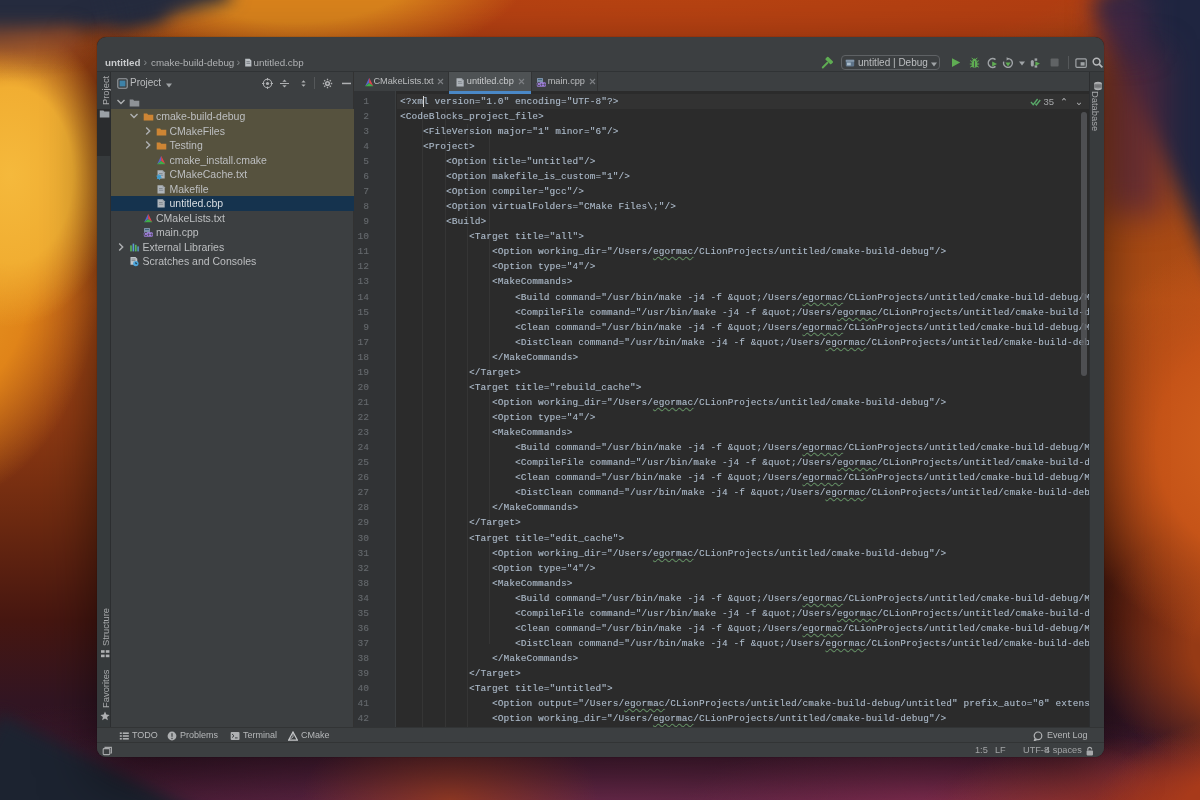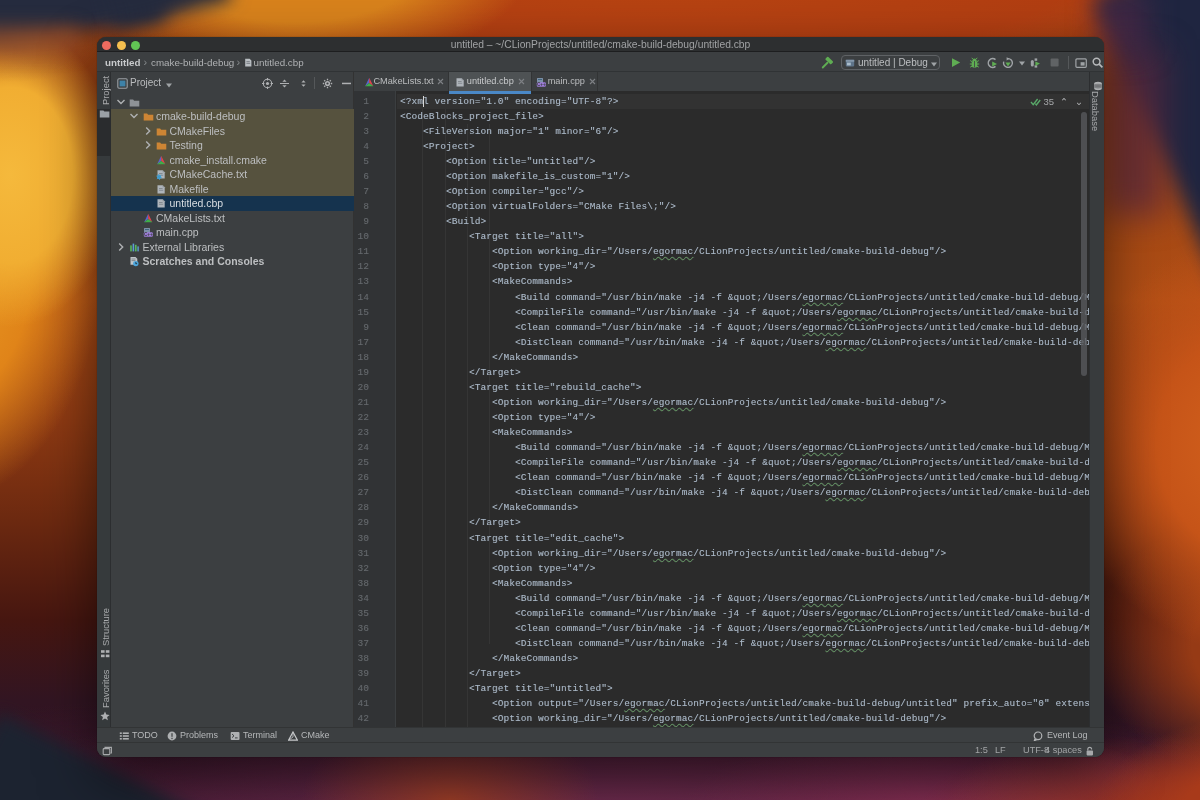--- a/index.html
+++ b/index.html
@@ -67,26 +67,20 @@
 .sitem { position:absolute; top:0; height:15px; line-height:15px; font-size:9.2px; color:#a2a4a6; }
 </style></head><body>
 <div class="corner" style="left:-125px;top:-240px;width:290px;height:260px;background:#252b3e;filter:blur(9px);transform-origin:300px 260px;transform:rotate(-6.5deg)"></div>
 <div class="corner" style="left:112px;top:-200px;width:120px;height:200px;background:#252b3e;filter:blur(9px);transform-origin:120px 200px;transform:rotate(-13.6deg)"></div>
 <div class="corner" style="left:1093px;top:-320px;width:430px;height:320px;background:#1f2540;filter:blur(10px);transform-origin:0px 320px;transform:rotate(66deg)"></div>
 <div class="corner" style="left:1105px;top:50px;width:60px;height:165px;background:rgba(90,40,62,0.75);filter:blur(16px)"></div>
 <div class="corner" style="left:1096px;top:-6px;width:52px;height:60px;background:rgba(90,40,70,0.55);filter:blur(14px)"></div>
 <div class="corner" style="left:-30px;top:26px;width:108px;height:26px;background:rgba(150,80,45,0.6);filter:blur(9px)"></div>
 <div class="corner" style="left:0px;top:713px;width:460px;height:220px;background:#1c2330;filter:blur(8px);transform-origin:0px 0px;transform:rotate(26.57deg)"></div>
 <div class="win">
-  <div class="titlebar">
-    <div class="tl" style="left:4.5px;background:#ed6b5f"></div>
-    <div class="tl" style="left:19.5px;background:#f5bf4f"></div>
-    <div class="tl" style="left:34px;background:#61c454"></div>
-    <div class="title">untitled – ~/CLionProjects/untitled/cmake-build-debug/untitled.cbp</div>
-  </div>
   <div class="navbar">
     <div class="crumb" style="left:8px;font-weight:bold;color:#c8cacc">untitled</div>
     <div class="crumb" style="left:46.5px;color:#85898c;font-size:11px">›</div>
     <div class="crumb" style="left:54px">cmake-build-debug</div>
     <div class="crumb" style="left:139.5px;color:#85898c;font-size:11px">›</div>
     <div class="ic" style="left:147px;top:4.8px"><svg width="9" height="10" viewBox="0 0 9 10" style="">
           <path d="M1.2,0.8 h4.4 l1.8,1.8 v6 h-6.2 z" fill="#b9bec2"></path>
           <rect x="2.4" y="3.4" width="3.4" height="0.7" fill="#60666c"></rect>
           <rect x="2.4" y="4.9" width="3.8" height="0.7" fill="#60666c"></rect>
         </svg></div>
@@ -327,21 +321,21 @@
           <rect x="6.0" y="2.8" width="1.6" height="6.6" fill="#57b85c"></rect>
           <rect x="8.4" y="4.4" width="1.4" height="5" fill="#5d9fd4"></rect>
         </svg></div>
 <div class="tt" style="left:31.5px;top:167.5px;font-weight:normal;color:#bdbfc1">External Libraries</div>
 <div class="ic" style="left:18.0px;top:184.0px"><svg width="11" height="11" viewBox="0 0 11 11" style="">
           <path d="M1.5,1 h5 l1.8,1.8 v6 h-6.8 z" fill="#c0c5c9"></path>
           <path d="M2.5,3 l4,0 M2.5,4.6 l4,0" stroke="#70767c" stroke-width="0.8"></path>
           <circle cx="6.8" cy="7.6" r="2.7" fill="#4da6dd"></circle>
           <path d="M6.8,6.2 v1.5 h1.3" stroke="#1c2b36" stroke-width="0.9" fill="none"></path>
         </svg></div>
-<div class="tt" style="left:31.5px;top:182.0px;font-weight:bold;color:#bdbfc1">Scratches and Consoles</div>
+<div class="tt" style="left:31.5px;top:182.0px;font-weight:normal;color:#bdbfc1">Scratches and Consoles</div>
   </div>
 
   <div class="editor">
     <div class="cline-hl"></div>
     <div class="ig" style="left:68.3px"></div>
       <div class="ig" style="left:90.7px"></div>
       <div class="ig" style="left:113px;top:52px;height:603px"></div>
       <div class="ig" style="left:135.4px;top:52px;height:520px"></div>
     <div class="tabbar">
       <div class="ic" style="left:9.6px;top:4.5px"><svg width="10" height="10" viewBox="0 0 10 10" style="">

